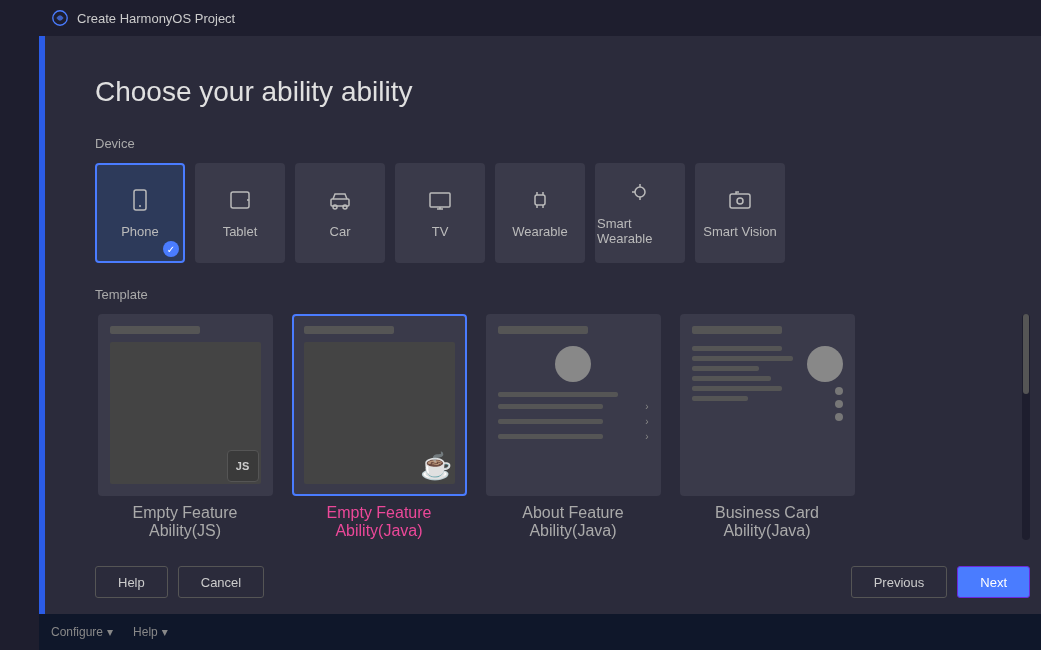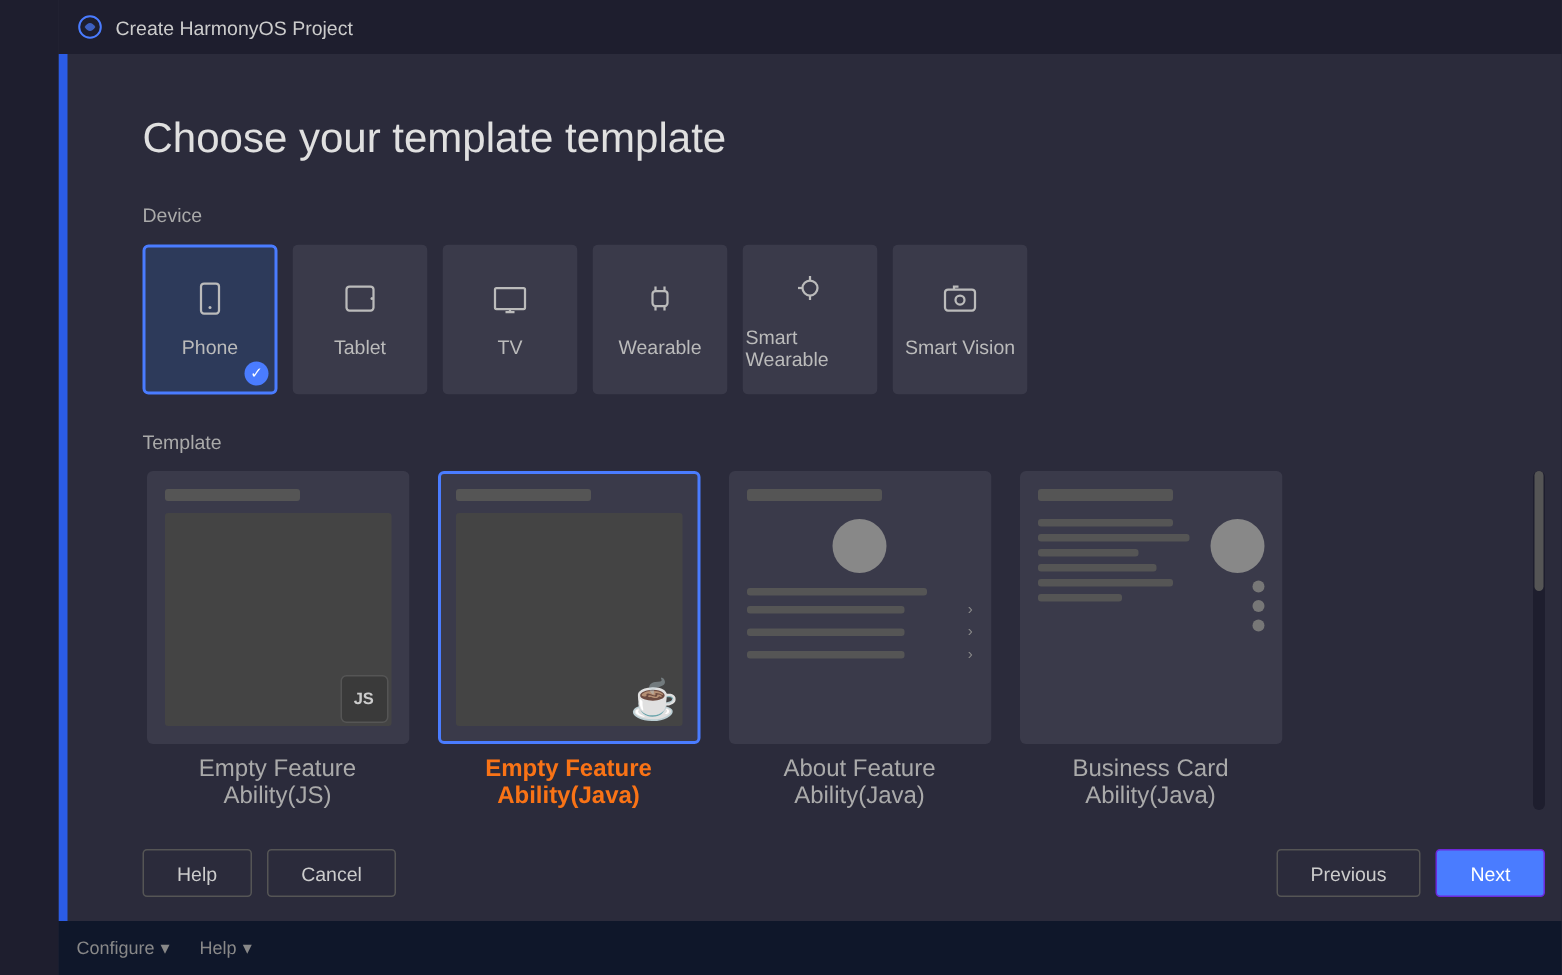--- a/index.html
+++ b/index.html
@@ -214,22 +214,22 @@
       justify-content: flex-end;
       padding: 8px;
     }
     .template-name {
       font-size: 16px;
       color: #aaa;
       margin-top: 8px;
       text-align: center;
     }
     .template-name.selected {
-      color: #f97316;
-      font-weight: 700;
+      color: #ec4899;
+      font-weight: 400;
     }
     
     .about-card-content {
       flex: 1;
       display: flex;
       flex-direction: column;
       gap: 4px;
       padding: 4px 0;
     }
     .about-avatar {
@@ -387,21 +387,21 @@
     </div>
     <button class="title-bar-close">✕</button>
   </div>
 
   <div class="content-area">
 
     <div class="left-accent">
     </div>
 
     <div class="main-panel">
-      <h1 class="page-title">Choose your template template</h1>
+      <h1 class="page-title">Choose your ability ability</h1>
 
       <div>
         <div class="section-label">Device</div>
         <div class="device-grid">
 
           <div class="device-item selected">
             <div class="device-icon">
               <svg width="24" height="24" viewBox="0 0 24 24" fill="none">
                 <rect x="6" y="2" width="12" height="20" rx="2" stroke="#bbb" stroke-width="1.5"></rect>
                 <circle cx="12" cy="18" r="1" fill="#bbb"></circle>
@@ -414,20 +414,31 @@
           <div class="device-item">
             <div class="device-icon">
               <svg width="24" height="24" viewBox="0 0 24 24" fill="none">
                 <rect x="3" y="4" width="18" height="16" rx="2" stroke="#bbb" stroke-width="1.5"></rect>
                 <circle cx="20" cy="12" r="1" fill="#bbb"></circle>
               </svg>
             </div>
             <span class="device-name">Tablet</span>
           </div>
 
+          <div class="device-item">
+            <div class="device-icon">
+              <svg width="24" height="24" viewBox="0 0 24 24" fill="none">
+                <path d="M5 11l2-5h10l2 5" stroke="#bbb" stroke-width="1.5"></path>
+                <rect x="3" y="11" width="18" height="7" rx="1" stroke="#bbb" stroke-width="1.5"></rect>
+                <circle cx="7" cy="19" r="2" stroke="#bbb" stroke-width="1.5"></circle>
+                <circle cx="17" cy="19" r="2" stroke="#bbb" stroke-width="1.5"></circle>
+              </svg>
+            </div>
+            <span class="device-name">Car</span>
+          </div>
 
           <div class="device-item">
             <div class="device-icon">
               <svg width="24" height="24" viewBox="0 0 24 24" fill="none">
                 <rect x="2" y="5" width="20" height="14" rx="1" stroke="#bbb" stroke-width="1.5"></rect>
                 <line x1="9" y1="21" x2="15" y2="21" stroke="#bbb" stroke-width="1.5"></line>
                 <line x1="12" y1="19" x2="12" y2="21" stroke="#bbb" stroke-width="1.5"></line>
               </svg>
             </div>
             <span class="device-name">TV</span>

